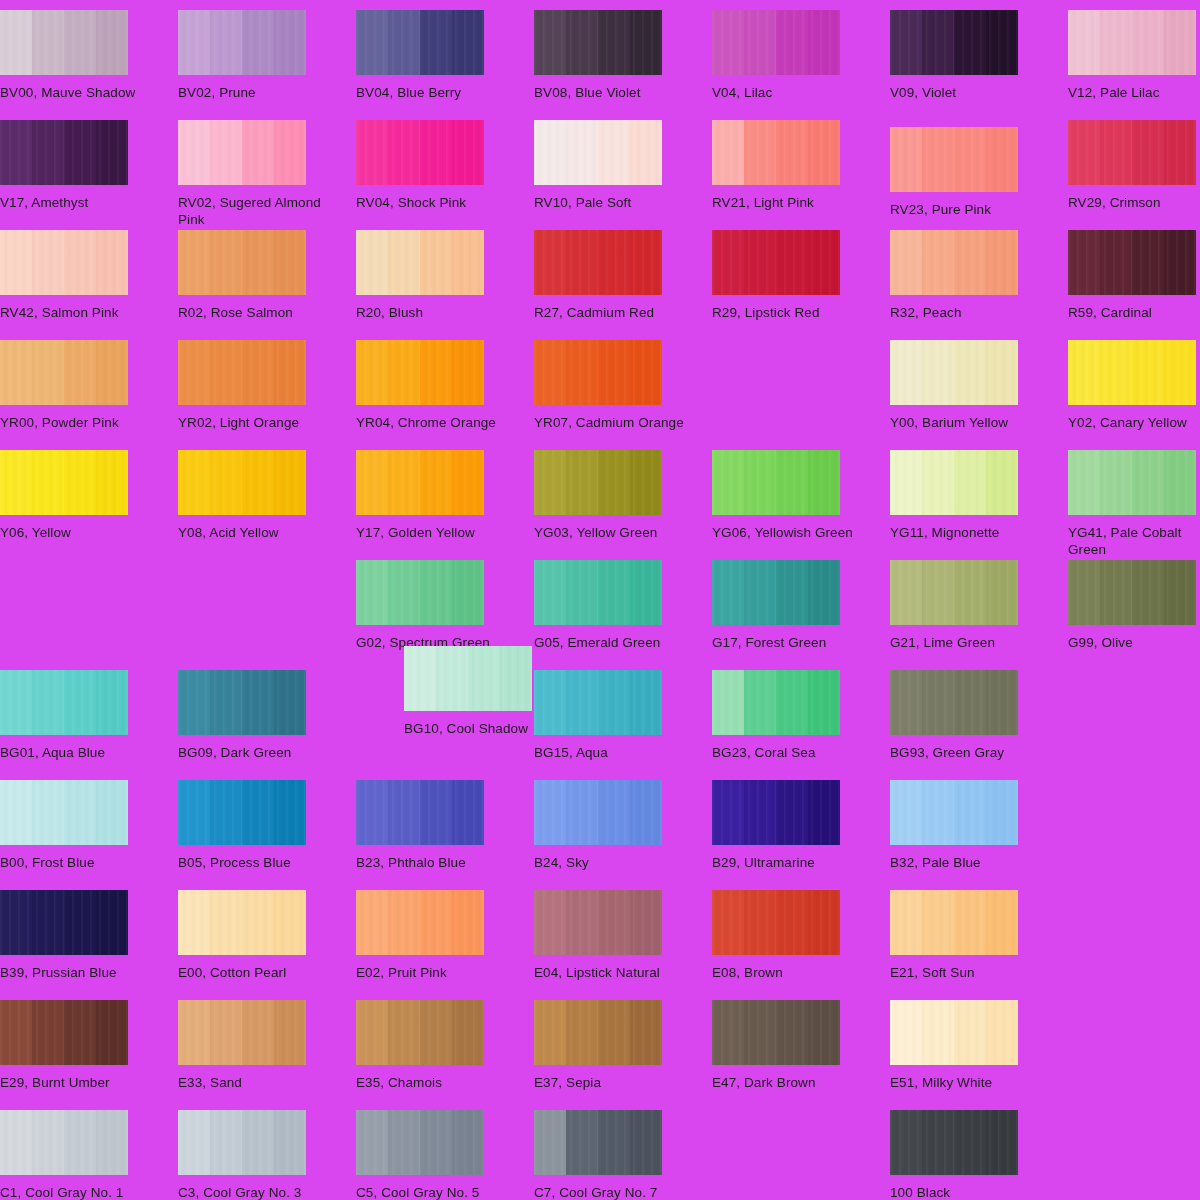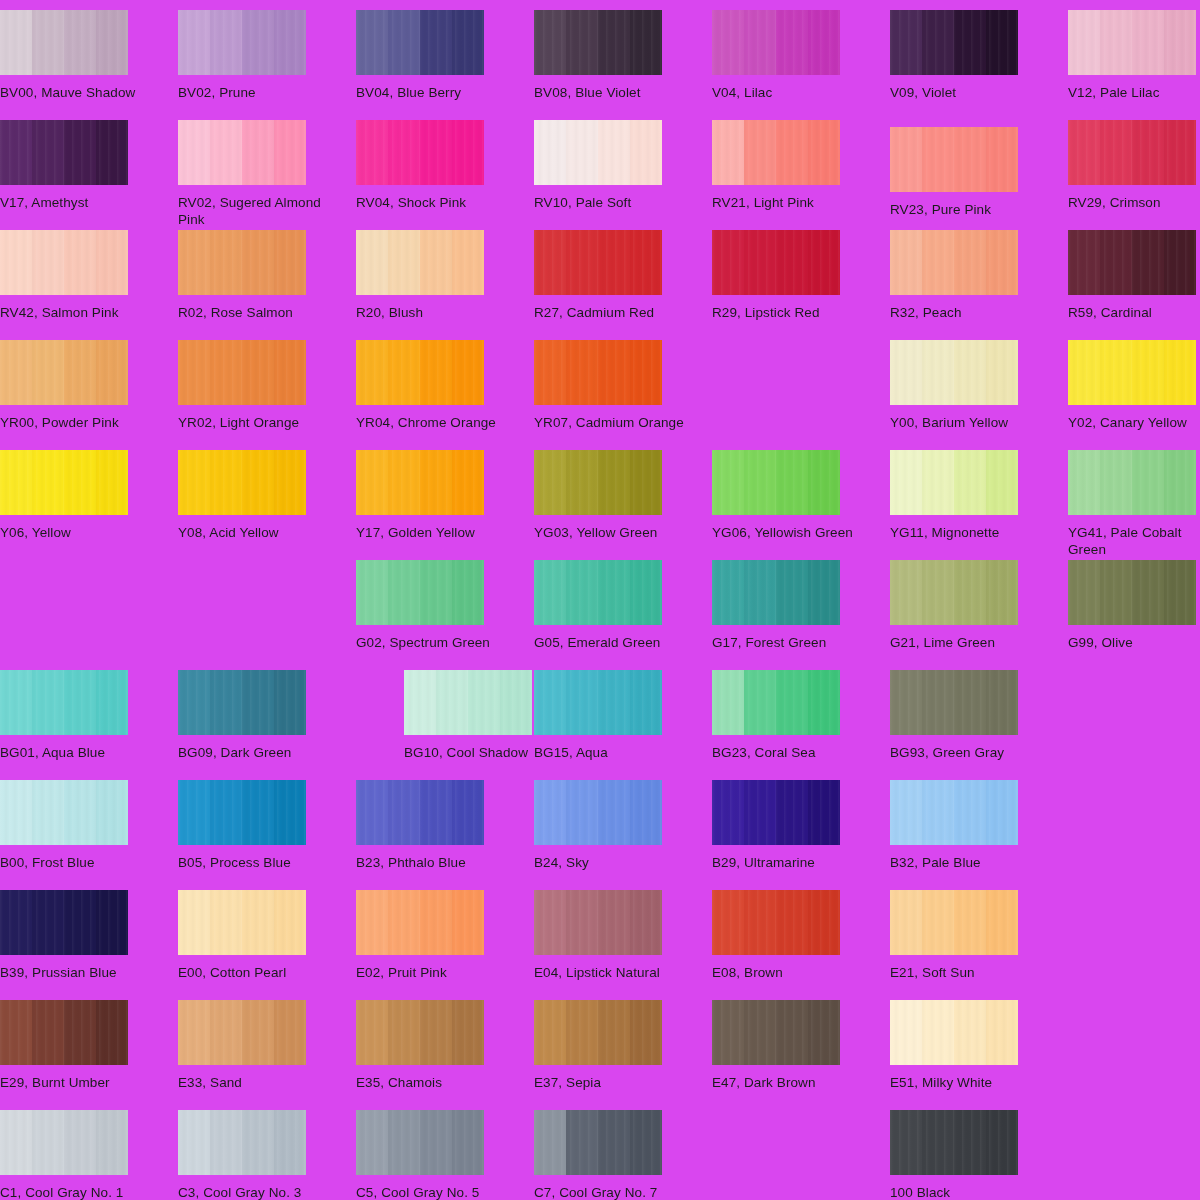--- a/index.html
+++ b/index.html
@@ -467,21 +467,21 @@
     <div class="swatch-cell" style="left: 178px; top: 670px;">
       <div class="swatch-chip" style="width: 128px; height: 65px;">
         <div class="band" style="left: 0px; width: 32.6px; background: rgb(61, 139, 164);"></div>
         <div class="band" style="left: 32px; width: 32.6px; background: rgb(56, 131, 156);"></div>
         <div class="band" style="left: 64px; width: 32.6px; background: rgb(51, 122, 146);"></div>
         <div class="band" style="left: 96px; width: 32.6px; background: rgb(47, 114, 137);"></div>
         <div class="grain"></div>
       </div>
       <div class="swatch-label" style="color: rgb(27, 27, 27);">BG09, Dark Green</div>
     </div>
-    <div class="swatch-cell" style="left: 356px; top: 670px; padding-left: 48px;">
+    <div class="swatch-cell" style="left: 356px; top: 646px; padding-left: 48px;">
       <div class="swatch-chip" style="width: 128px; height: 65px;">
         <div class="band" style="left: 0px; width: 32.6px; background: rgb(205, 238, 225);"></div>
         <div class="band" style="left: 32px; width: 32.6px; background: rgb(195, 235, 219);"></div>
         <div class="band" style="left: 64px; width: 32.6px; background: rgb(185, 232, 213);"></div>
         <div class="band" style="left: 96px; width: 32.6px; background: rgb(177, 229, 208);"></div>
         <div class="grain"></div>
       </div>
       <div class="swatch-label" style="color: rgb(27, 27, 27);">BG10, Cool Shadow</div>
     </div>
     <div class="swatch-cell" style="left: 534px; top: 670px;">

